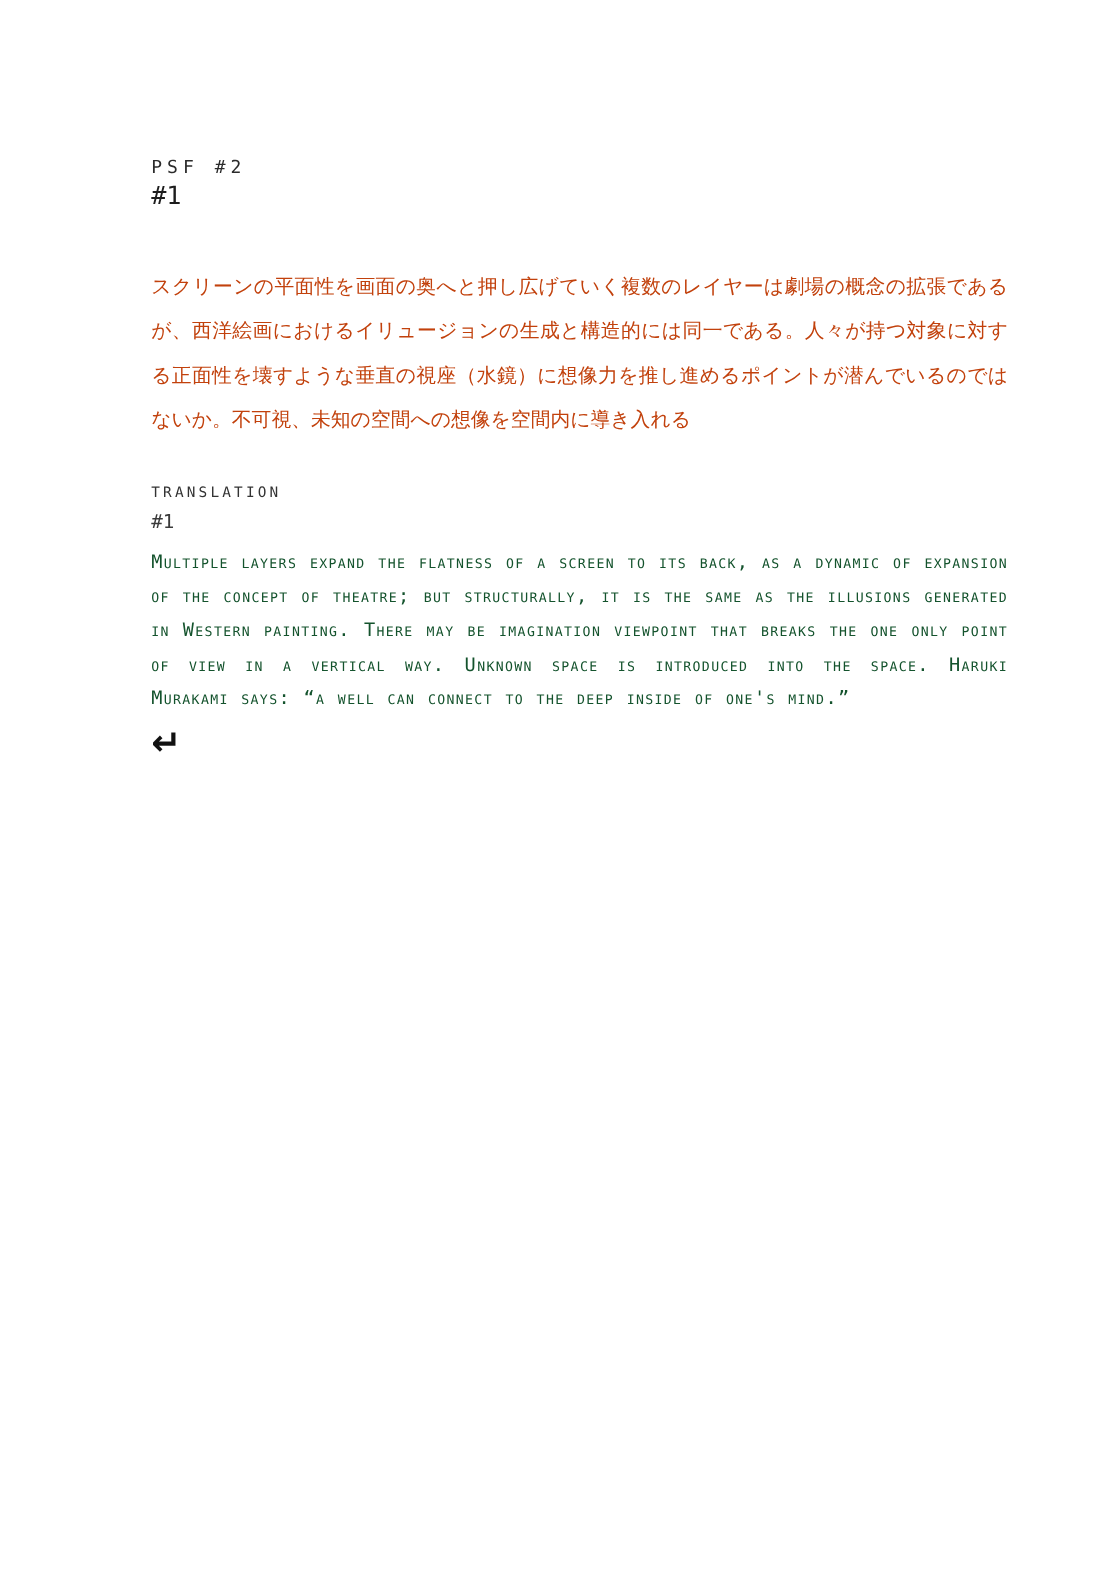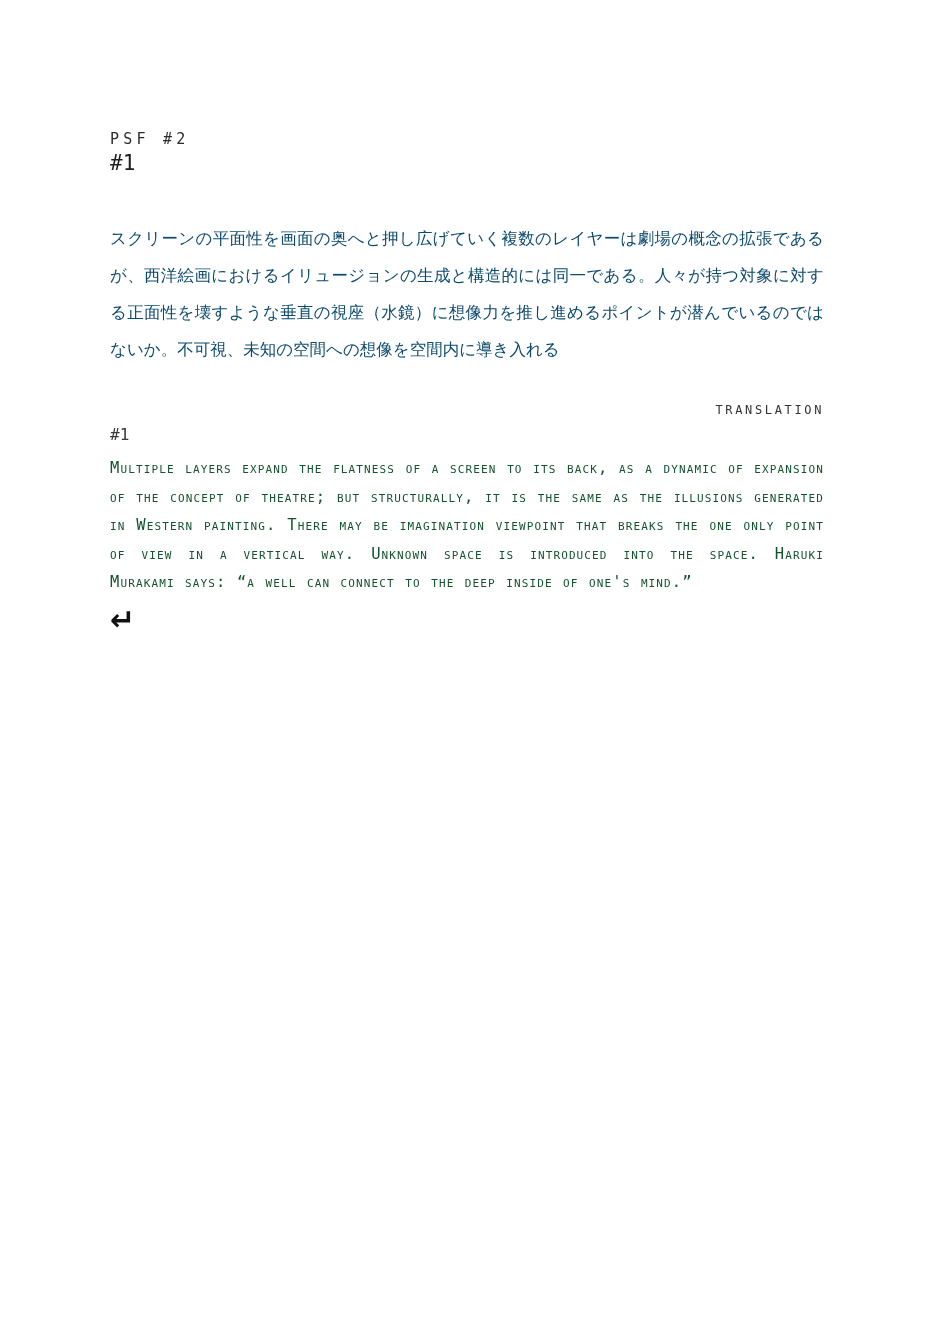--- a/index.html
+++ b/index.html
@@ -10,21 +10,21 @@
   body {
     width: 931px;
     height: 1321px;
     position: relative;
     font-family: "DejaVu Sans", "Liberation Sans", sans-serif;
     color: #222222;
     overflow: hidden;
   }
   .page {
     position: absolute;
-    left: 110px;
+    left: 126px;
     top: 0;
     width: 714px;
   }
   .series-label {
     margin-top: 131px;
     font-family: "DejaVu Sans Mono", "Liberation Mono", monospace;
     font-variant: small-caps;
     font-size: 15px;
     letter-spacing: 0.28em;
     color: #2b2b2b;
@@ -37,33 +37,32 @@
     font-weight: 500;
     color: #1d1d1d;
     line-height: 1.1;
   }
   .jp-paragraph {
     margin-top: 45px;
     width: 714px;
     font-family: "DejaVu Sans", "Liberation Sans", sans-serif;
     font-size: 16.5px;
     line-height: 37px;
-    color: #0c4a6e;
+    color: #c2410c;
     text-align: justify;
     text-justify: inter-ideograph;
   }
   .translation-label {
     margin-top: 35px;
     font-family: "DejaVu Sans Mono", "Liberation Mono", monospace;
     font-variant: small-caps;
     font-size: 12px;
     letter-spacing: 0.22em;
     color: #333333;
     line-height: 1.2;
-    text-align: right;
   }
   .translation-number {
     margin-top: 8px;
     font-family: "DejaVu Sans Mono", "Liberation Mono", monospace;
     font-size: 16px;
     color: #3a3a3a;
     line-height: 1.2;
   }
   .en-paragraph {
     margin-top: 10px;

